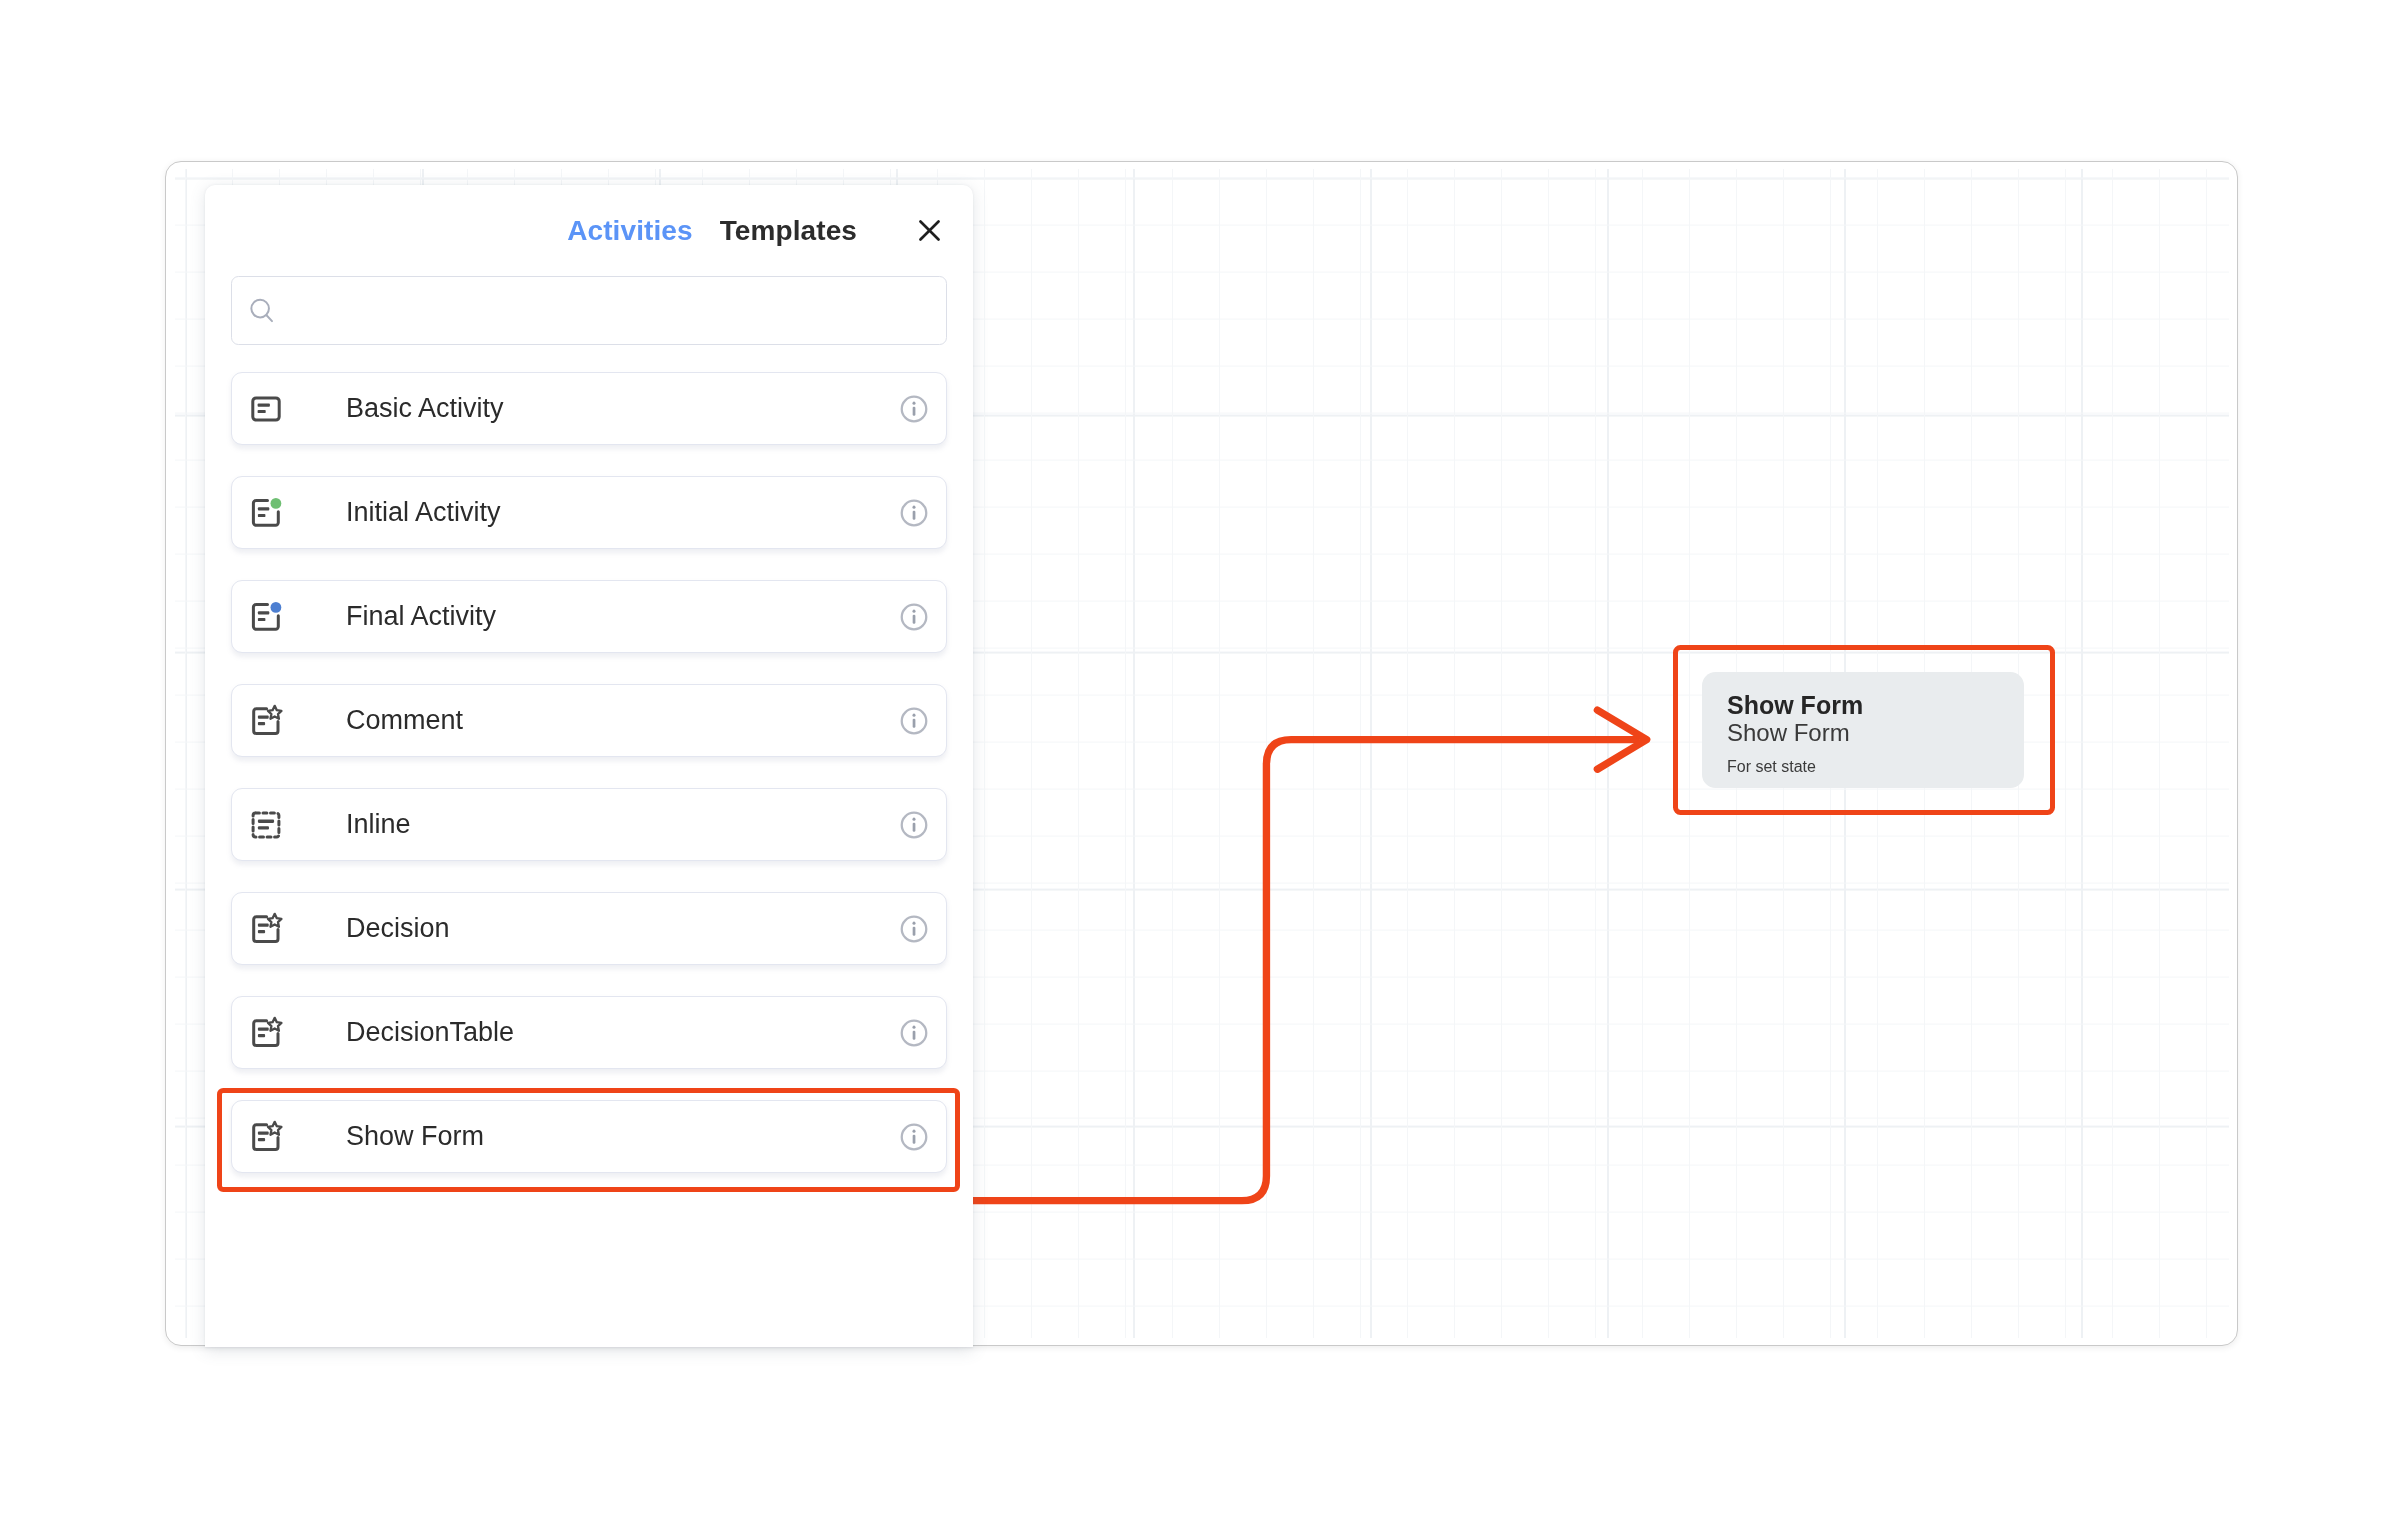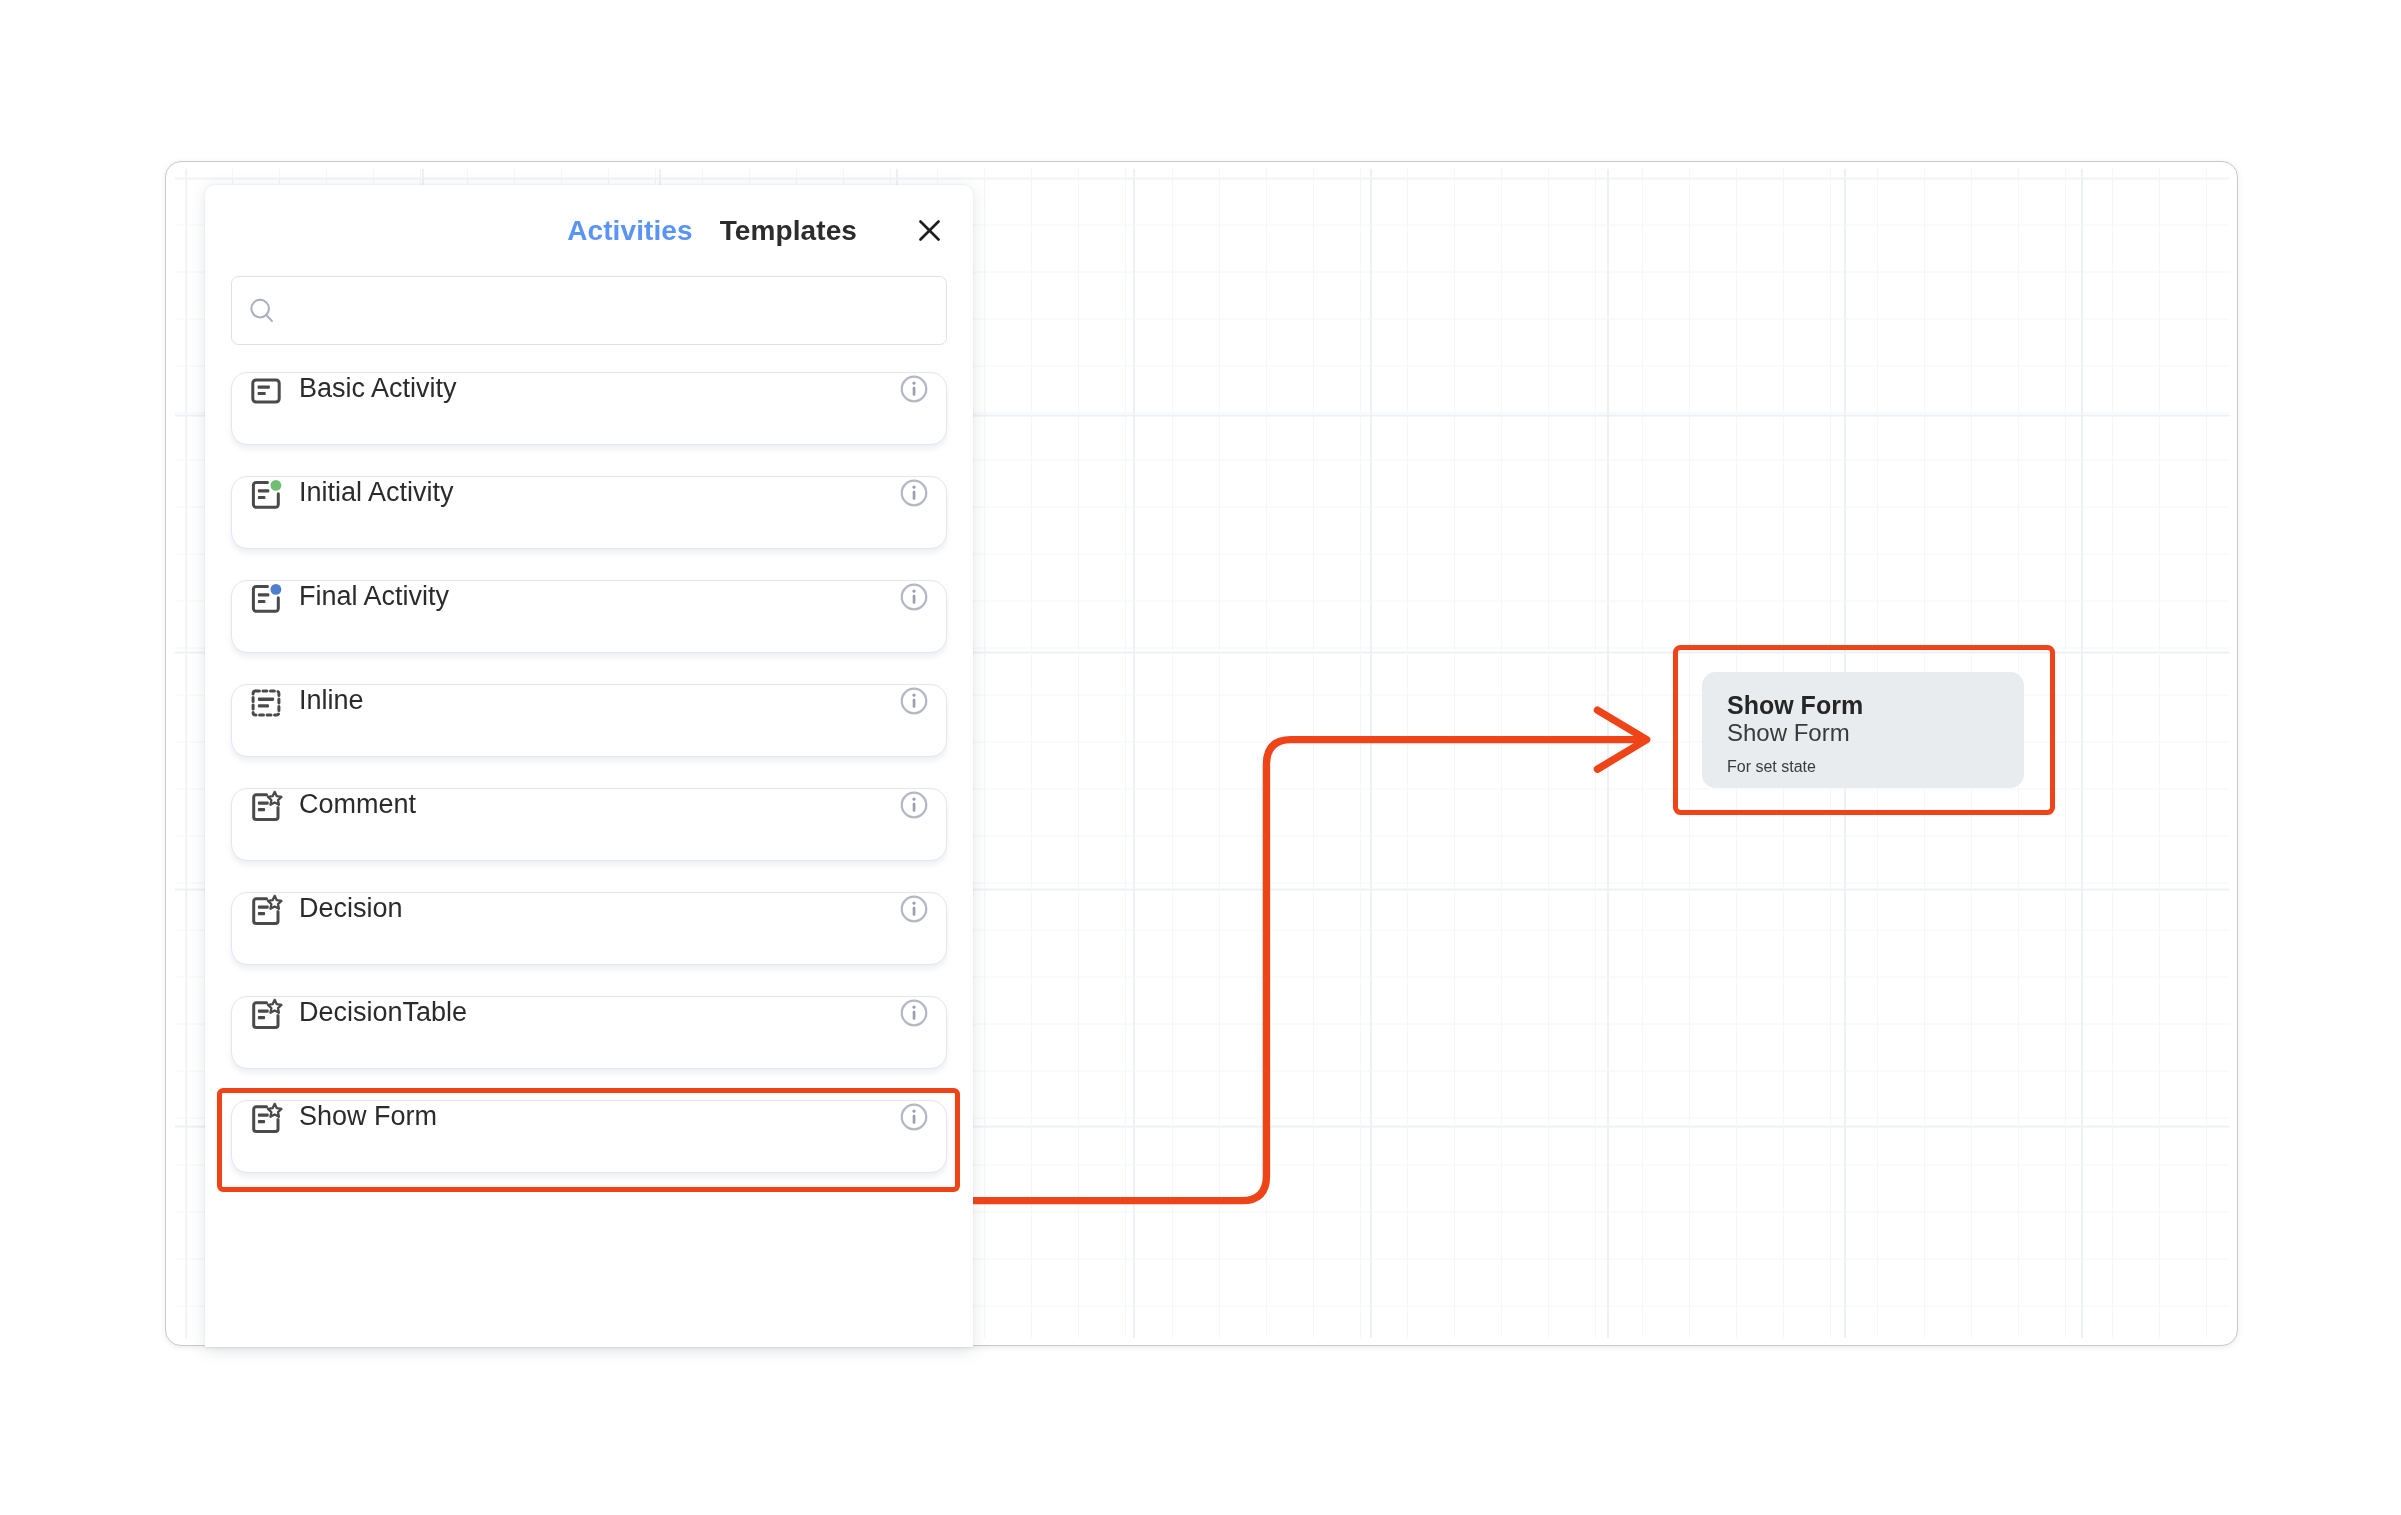--- a/index.html
+++ b/index.html
@@ -129,26 +129,27 @@
   .list {
     margin-top: 27px;
     padding: 0 26px;
   }
   .list-row {
     position: relative;
     height: 73px;
     margin-bottom: 31px;
     background: #ffffff;
     border: 1.2px solid #e3e6f0;
-    border-radius: 16px;
+    border-radius: 11px;
     box-shadow: 0 3.1px 5.5px rgba(120,130,160,0.13);
     display: flex;
-    align-items: flex-start;
+    align-items: center;
     box-sizing: border-box;
     cursor: pointer;
+    gap: 47px;
   }
   .row-icon {
     width: 67px;
     flex: 0 0 auto;
     display: flex; align-items: center; justify-content: center;
     position: relative;
   }
   .row-label {
     font-size: 27px;
     color: #2b2b2b;
@@ -319,40 +320,20 @@
               <rect x="11" y="10.4" width="2.05" height="6.6" rx="0.9" fill="#9aa0ac"></rect>
             </svg>
           </span>
         </div>
       </div>
 
       <div class="row-wrap">
         <div class="list-row">
           <span class="row-icon">
             <svg width="36" height="36" viewBox="0 0 24 24">
-              <rect x="3.4" y="4.0" width="17.2" height="16.0" rx="1.6" fill="none" stroke="#4a4a4a" stroke-width="2" stroke-dasharray="2.6 2.4" stroke-linecap="round"></rect>
-              <rect x="6.6" y="8.4" width="10.8" height="2.2" rx="0.7" fill="#4a4a4a"></rect>
-              <rect x="6.6" y="12.8" width="7.4" height="2.2" rx="0.7" fill="#4a4a4a"></rect>
-            </svg>
-          </span>
-          <span class="row-label">Inline</span>
-          <span class="row-info">
-            <svg width="32" height="32" viewBox="0 0 24 24">
-              <circle cx="12" cy="12" r="9.2" fill="none" stroke="#b4b8c2" stroke-width="1.7"></circle>
-              <circle cx="12" cy="7.6" r="1.15" fill="#9aa0ac"></circle>
-              <rect x="11" y="10.4" width="2.05" height="6.6" rx="0.9" fill="#9aa0ac"></rect>
-            </svg>
-          </span>
-        </div>
-      </div>
-
-      <div class="row-wrap">
-        <div class="list-row">
-          <span class="row-icon">
-            <svg width="36" height="36" viewBox="0 0 24 24">
               <path d="M20.0 12.4 L20.0 18.6 A1.7 1.7 0 0 1 18.3 20.3 L5.5 20.3 A1.7 1.7 0 0 1 3.8 18.6 L3.8 5.6 A1.7 1.7 0 0 1 5.5 3.9 L12.4 3.9" fill="none" stroke="#4a4a4a" stroke-width="2" stroke-linecap="round"></path>
               <rect x="6.6" y="8.4" width="7.2" height="2.1" rx="0.6" fill="#4a4a4a"></rect>
               <rect x="6.6" y="12.7" width="4.8" height="2.1" rx="0.6" fill="#4a4a4a"></rect>
               <path d="M17.8 1.9 L19.2 4.8 L22.3 5.2 L20.0 7.4 L20.6 10.5 L17.8 9.0 L15.0 10.5 L15.6 7.4 L13.3 5.2 L16.4 4.8 Z" fill="#ffffff" stroke="#4a4a4a" stroke-width="1.55" stroke-linejoin="round"></path>
             </svg>
           </span>
           <span class="row-label">Comment</span>
           <span class="row-info">
             <svg width="32" height="32" viewBox="0 0 24 24">
               <circle cx="12" cy="12" r="9.2" fill="none" stroke="#b4b8c2" stroke-width="1.7"></circle>
@@ -360,20 +341,40 @@
               <rect x="11" y="10.4" width="2.05" height="6.6" rx="0.9" fill="#9aa0ac"></rect>
             </svg>
           </span>
         </div>
       </div>
 
       <div class="row-wrap">
         <div class="list-row">
           <span class="row-icon">
             <svg width="36" height="36" viewBox="0 0 24 24">
+              <rect x="3.4" y="4.0" width="17.2" height="16.0" rx="1.6" fill="none" stroke="#4a4a4a" stroke-width="2" stroke-dasharray="2.6 2.4" stroke-linecap="round"></rect>
+              <rect x="6.6" y="8.4" width="10.8" height="2.2" rx="0.7" fill="#4a4a4a"></rect>
+              <rect x="6.6" y="12.8" width="7.4" height="2.2" rx="0.7" fill="#4a4a4a"></rect>
+            </svg>
+          </span>
+          <span class="row-label">Inline</span>
+          <span class="row-info">
+            <svg width="32" height="32" viewBox="0 0 24 24">
+              <circle cx="12" cy="12" r="9.2" fill="none" stroke="#b4b8c2" stroke-width="1.7"></circle>
+              <circle cx="12" cy="7.6" r="1.15" fill="#9aa0ac"></circle>
+              <rect x="11" y="10.4" width="2.05" height="6.6" rx="0.9" fill="#9aa0ac"></rect>
+            </svg>
+          </span>
+        </div>
+      </div>
+
+      <div class="row-wrap">
+        <div class="list-row">
+          <span class="row-icon">
+            <svg width="36" height="36" viewBox="0 0 24 24">
               <path d="M20.0 12.4 L20.0 18.6 A1.7 1.7 0 0 1 18.3 20.3 L5.5 20.3 A1.7 1.7 0 0 1 3.8 18.6 L3.8 5.6 A1.7 1.7 0 0 1 5.5 3.9 L12.4 3.9" fill="none" stroke="#4a4a4a" stroke-width="2" stroke-linecap="round"></path>
               <rect x="6.6" y="8.4" width="7.2" height="2.1" rx="0.6" fill="#4a4a4a"></rect>
               <rect x="6.6" y="12.7" width="4.8" height="2.1" rx="0.6" fill="#4a4a4a"></rect>
               <path d="M17.8 1.9 L19.2 4.8 L22.3 5.2 L20.0 7.4 L20.6 10.5 L17.8 9.0 L15.0 10.5 L15.6 7.4 L13.3 5.2 L16.4 4.8 Z" fill="#ffffff" stroke="#4a4a4a" stroke-width="1.55" stroke-linejoin="round"></path>
             </svg>
           </span>
           <span class="row-label">Decision</span>
           <span class="row-info">
             <svg width="32" height="32" viewBox="0 0 24 24">
               <circle cx="12" cy="12" r="9.2" fill="none" stroke="#b4b8c2" stroke-width="1.7"></circle>

